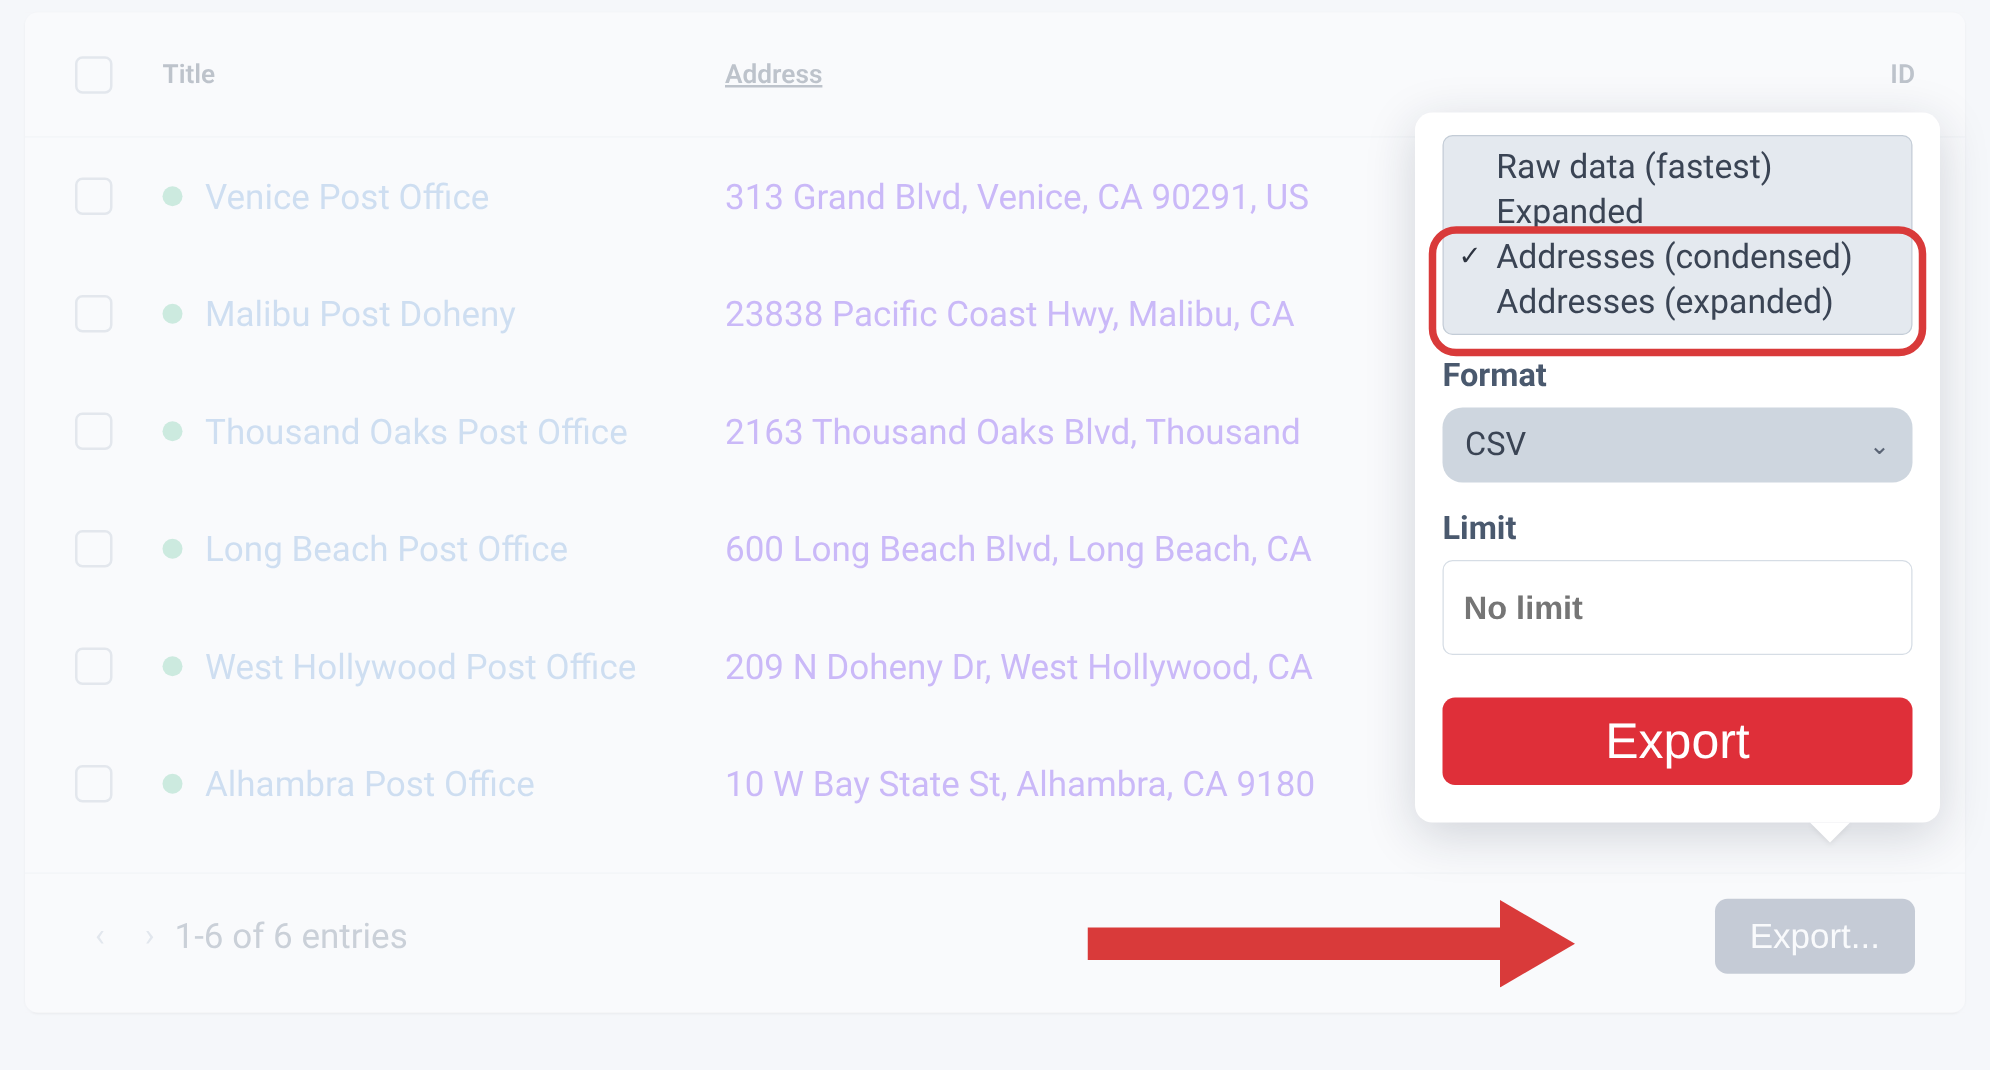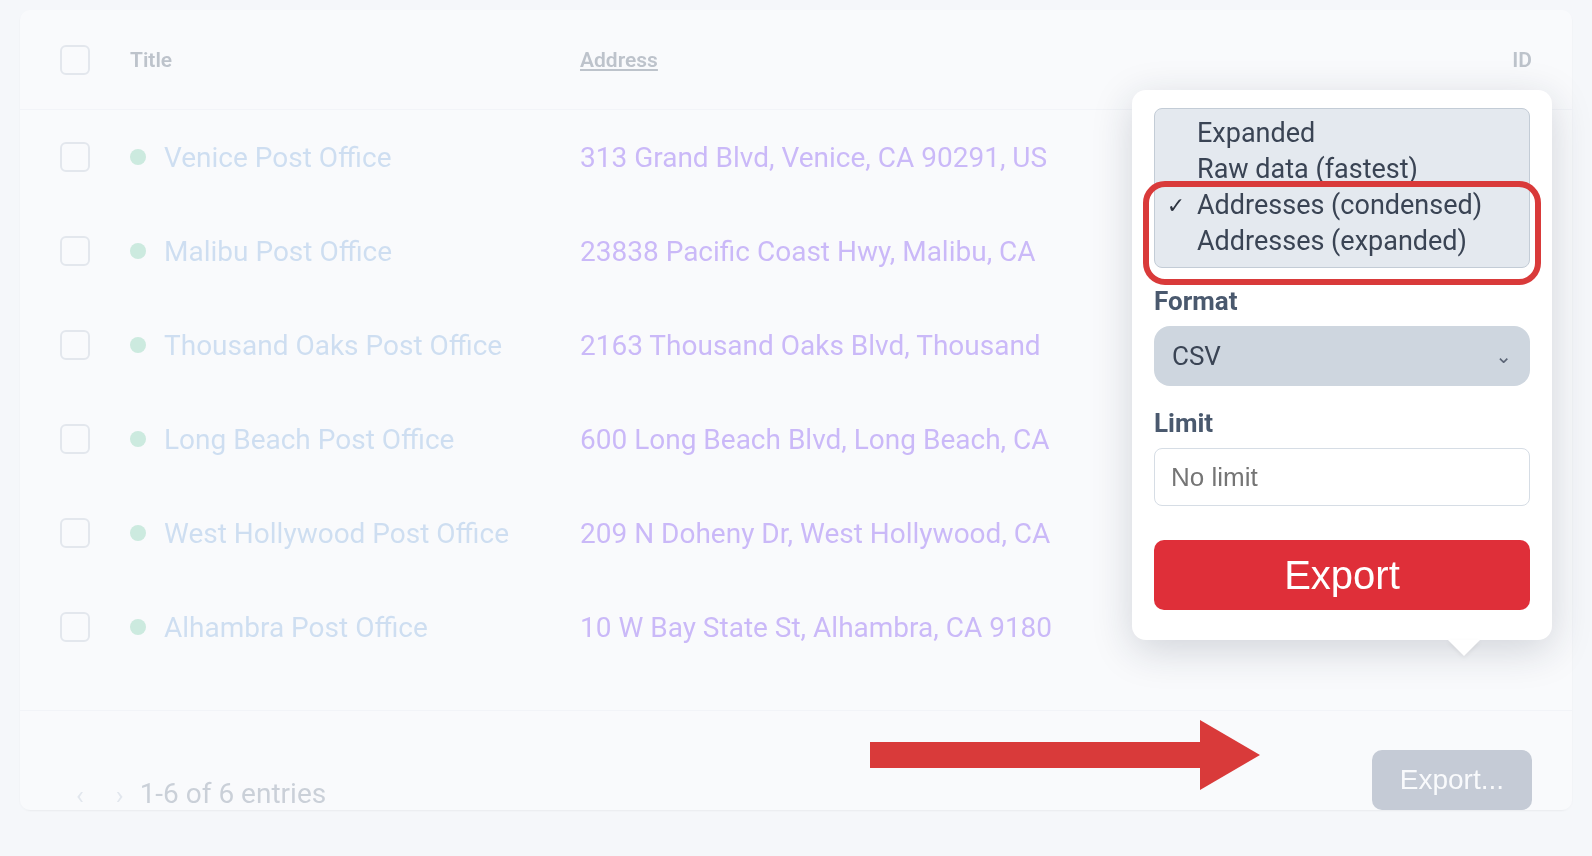--- a/index.html
+++ b/index.html
@@ -58,25 +58,25 @@
   .chk {
     width: 30px; height: 30px;
     border: 2px solid #c8d0da;
     border-radius: 6px;
     background:#fff;
   }
 
   
   .tfoot {
     position:absolute;
-    left:0; right:0; bottom:0;
+    left:0; right:0; bottom:12px;
     height: 100px;
     border-top:1px solid #eef1f4;
     display:flex;
-    align-items:flex-end;
+    align-items:center;
     padding: 0 40px;
     color:#8a96a6;
     font-size:28px;
   }
   .pager-arrow { color:#c6cfdb; font-size:26px; padding:0 16px; }
   .export-trigger {
     margin-left:auto;
     background:#7e8aa0;
     color:#fff;
     font-size:28px;
@@ -161,27 +161,28 @@
     align-items:center;
     justify-content:space-between;
     padding:0 18px;
     color:#3a4454;
     font-size:26px;
     margin-bottom:22px;
   }
   .select .chev { font-size:20px; color:#5b6576;}
   .limit-input {
     width:100%;
-    height:58px;
+    height:76px;
     border:1px solid #d6dde5;
     border-radius:8px;
     padding:0 16px;
     font-size:26px;
     color:#98a3b3;
     margin-bottom:34px;
+    font-weight:bold;
   }
   .export-btn {
     width:100%;
     height:70px;
     border:none;
     border-radius:10px;
     background:#df2f39;
     color:#fff;
     font-size:40px;
     font-weight:500;
@@ -222,21 +223,21 @@
     </div>
     <div class="cell-address">313 Grand Blvd, Venice, CA 90291, US</div>
   </div>
 
   <div class="row">
     <div class="col-check">
         <div class="chk"></div>
       </div>
     <div class="cell-title">
       <span class="dot"></span>
-      <span class="title-link">Malibu Post Office</span>
+      <span class="title-link">Malibu Post Doheny</span>
     </div>
     <div class="cell-address">23838 Pacific Coast Hwy, Malibu, CA</div>
   </div>
 
   <div class="row">
     <div class="col-check">
         <div class="chk"></div>
       </div>
     <div class="cell-title">
       <span class="dot"></span>
@@ -286,25 +287,25 @@
   </div>
 
   <div class="dim"></div>
 </div>
 
 <div class="popover">
 
   <div class="opt-list">
     <div class="opt">
       <span class="check"></span>
-      <span>Expanded</span>
+      <span>Raw data (fastest)</span>
     </div>
     <div class="opt">
       <span class="check"></span>
-      <span>Raw data (fastest)</span>
+      <span>Expanded</span>
     </div>
     <div class="opt">
       <span class="check">✓</span>
       <span>Addresses (condensed)</span>
     </div>
     <div class="opt">
       <span class="check"></span>
       <span>Addresses (expanded)</span>
     </div>
     <div class="redbox"></div>

